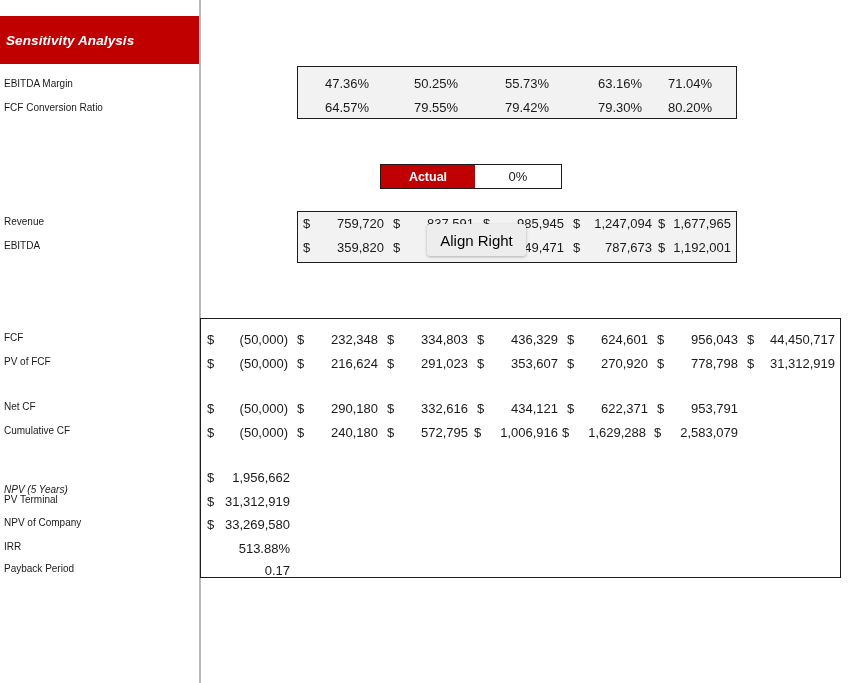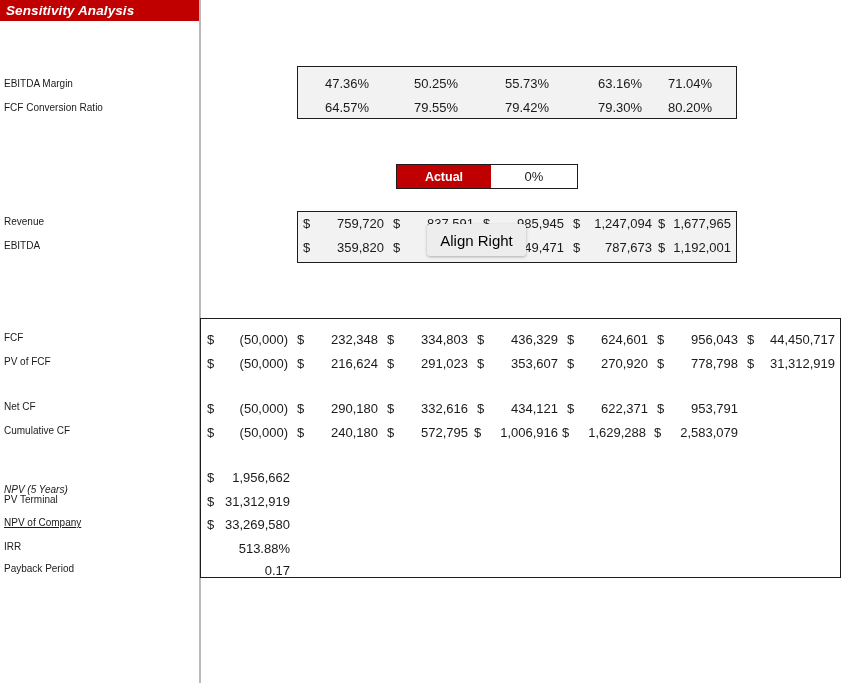--- a/index.html
+++ b/index.html
@@ -29,23 +29,23 @@
     top: 0;
     width: 1.5px;
     height: 683px;
     background: #b9b9b9;
   }
 
   
   .banner {
     position: absolute;
     left: 0;
-    top: 0;
+    top: 16px;
     width: 199px;
-    height: 21px;
+    height: 48px;
     background: #c00000;
     display: flex;
     align-items: center;
   }
   .banner-text {
     color: #ffffff;
     font-weight: bold;
     font-style: italic;
     font-size: 13.5px;
     padding-left: 6px;
@@ -78,21 +78,21 @@
   .cell.r {
     text-align: right;
   }
   .cell.c {
     text-align: center;
   }
 
   
   .actual-wrap {
     position: absolute;
-    left: 396px;
+    left: 380px;
     top: 164px;
     width: 182px;
     height: 25px;
     box-sizing: border-box;
     border: 1.6px solid #1c1c1c;
     display: flex;
   }
   .actual-label {
     width: 94px;
     background: #c00000;
@@ -160,21 +160,21 @@
   <div class="rowlabel" style="top:240px;">EBITDA</div>
 
   <div class="rowlabel" style="top:332px;">FCF</div>
   <div class="rowlabel" style="top:356px;">PV of FCF</div>
 
   <div class="rowlabel" style="top:401px;">Net CF</div>
   <div class="rowlabel" style="top:425px;">Cumulative CF</div>
 
   <div class="rowlabel" style="top:484px;font-style:italic;">NPV (5 Years)</div>
   <div class="rowlabel" style="top:494px;">PV Terminal</div>
-  <div class="rowlabel" style="top:517px;text-decoration:underline;">NPV of Company</div>
+  <div class="rowlabel" style="top:517px;">NPV of Company</div>
   <div class="rowlabel" style="top:541px;">IRR</div>
   <div class="rowlabel" style="top:563px;">Payback Period</div>
 
   <div class="box" style="left:297px; top:66px; width:440px; height:53px;"></div>
 
   <div class="cell c" style="left:305px; top:76px; width:84px;">47.36%</div>
   <div class="cell c" style="left:394px; top:76px; width:84px;">50.25%</div>
   <div class="cell c" style="left:485px; top:76px; width:84px;">55.73%</div>
   <div class="cell c" style="left:578px; top:76px; width:84px;">63.16%</div>
   <div class="cell c" style="left:648px; top:76px; width:84px;">71.04%</div>

